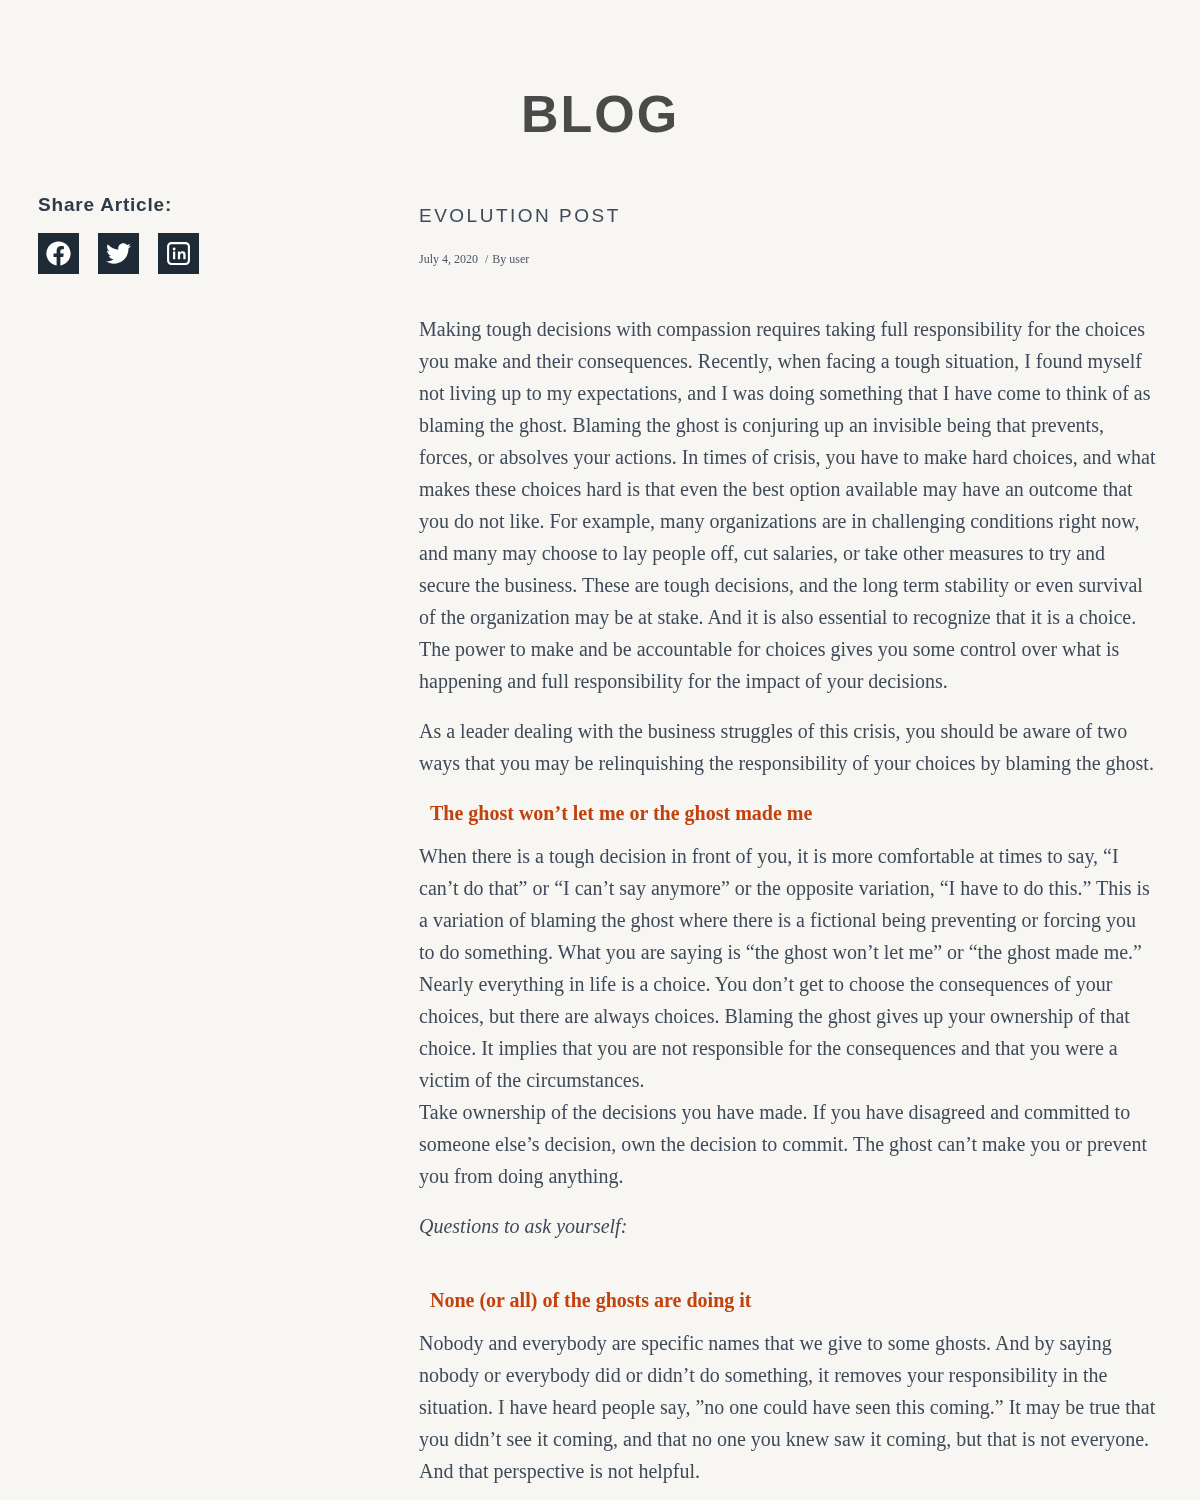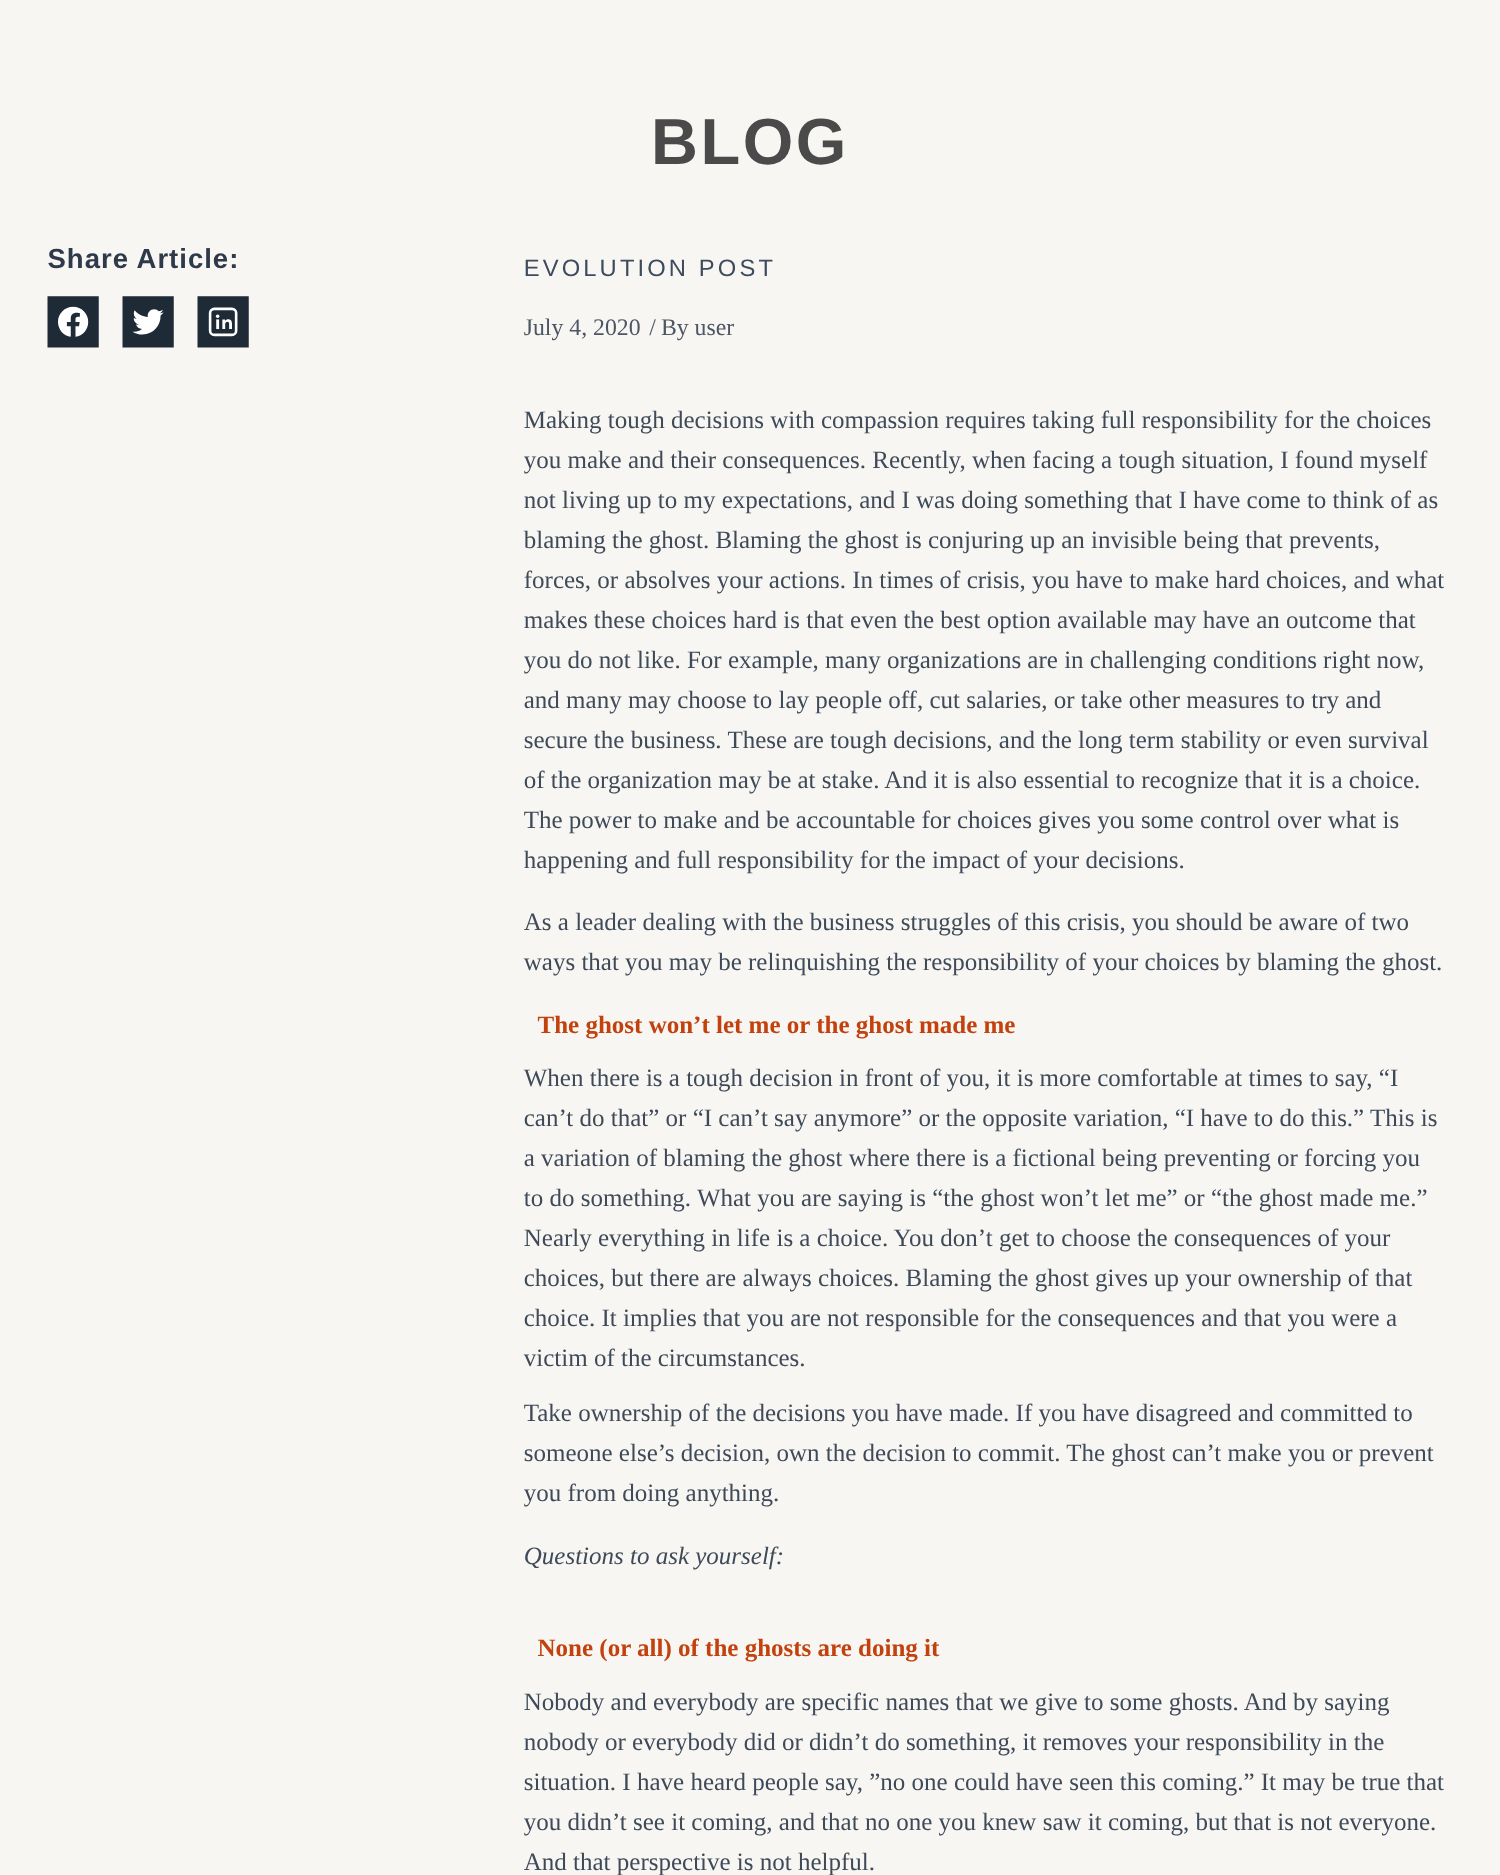--- a/index.html
+++ b/index.html
@@ -31,21 +31,21 @@
   
   .share {
     position: absolute;
     left: 38px;
     top: 194px;
     width: 340px;
   }
   .share-label {
     font-family: "Liberation Sans", sans-serif;
     font-weight: bold;
-    font-size: 22px;
+    font-size: 19px;
     letter-spacing: 0.8px;
     color: #2e3949;
   }
   .share-buttons {
     display: flex;
     gap: 19px;
     margin-top: 17px;
   }
   .share-btn {
     width: 41px;
@@ -70,33 +70,33 @@
   .post-title {
     font-family: "Liberation Sans", sans-serif;
     font-weight: 500;
     font-size: 19px;
     letter-spacing: 2.5px;
     color: #3d4b5c;
     margin: 0;
   }
   .post-meta {
     margin-top: 25px;
-    font-size: 19px;
+    font-size: 12px;
     color: #4d5663;
   }
   .post-meta .sep { margin: 0 4px 0 7px; }
 
   .article {
     margin-top: 46px;
     font-size: 20px;
     line-height: 32px;
   }
   .article p { margin: 0 0 18px 0; }
   .article p.joined-top { margin-bottom: 0; }
-  .article p.joined-bottom { margin-top: 12px; }
+  .article p.joined-bottom { margin-top: 0; }
   .article .subheading {
     font-size: 20px;
     line-height: 32px;
     font-weight: bold;
     color: #c2410c;
     margin: 11px;
   }
   .article .subheading.spaced-top { margin-top: 42px; }
   .article .italic-line { font-style: italic; margin-bottom: 0; }
   .article ul {

